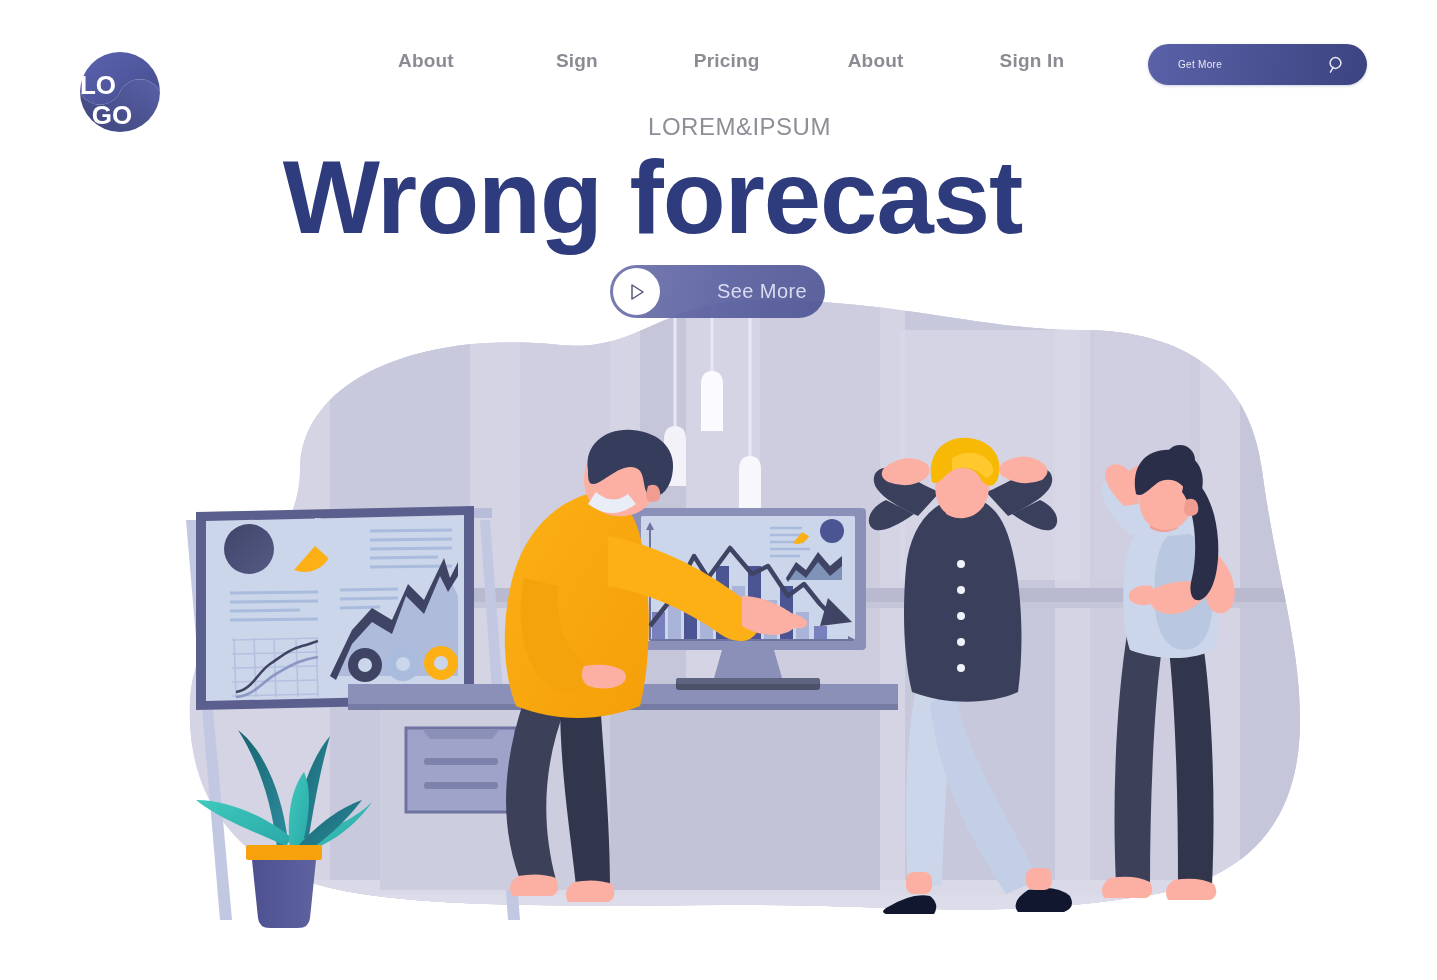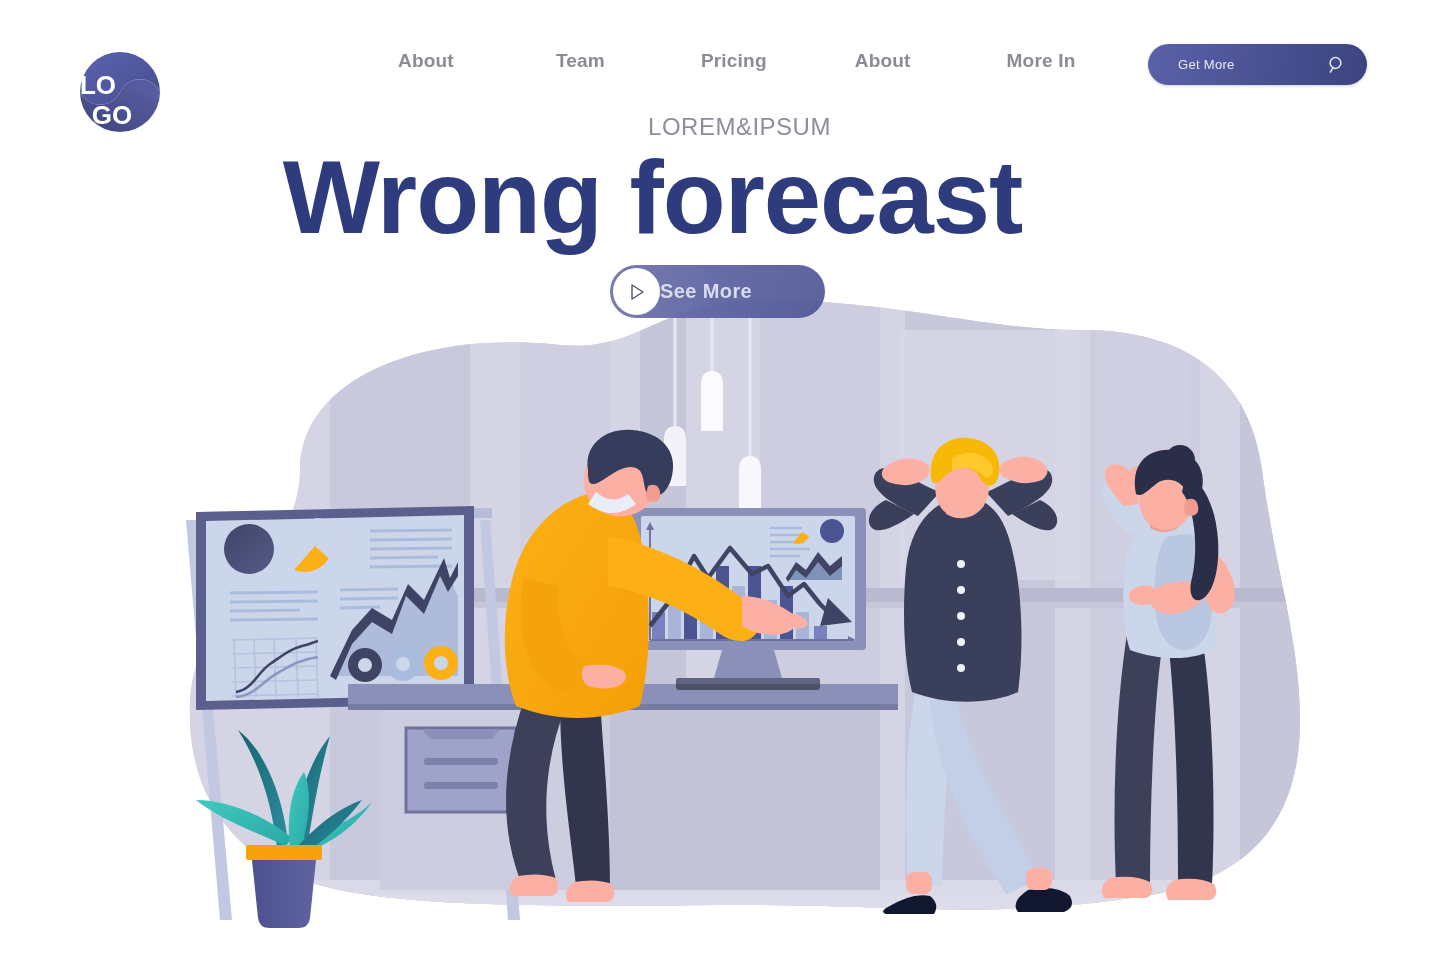--- a/index.html
+++ b/index.html
@@ -34,21 +34,21 @@
   .nav-sp { display:inline-block; }
 
   .getmore {
     position:absolute; left:1148px; top:44px;
     width:219px; height:41px; border-radius:21px;
     background:linear-gradient(100deg,#5b61a8 0%,#4d5496 45%,#3c4380 100%);
     display:flex; align-items:center; justify-content:space-between;
     padding:0 20px 0 30px; cursor:pointer;
     box-shadow:0 1px 3px rgba(60,67,128,0.25);
   }
-  .getmore-label { font-size:13px; color:#e9eaf6; letter-spacing:0.3px; }
+  .getmore-label { font-size:10px; color:#e9eaf6; letter-spacing:0.3px; }
   .search-icon { width:20px; height:20px; display:block; }
 
   
   .hero { position:absolute; top:0; left:0; width:1437px; z-index:40; }
   .sub {
     position:absolute; top:113px; left:0; width:1437px; text-align:center;
     font-size:24px; color:#8e8e98; letter-spacing:0.5px;margin-left:21px;
   }
   .title {
     position:absolute; top:145px; left:0; width:1305px; text-align:center;
@@ -62,22 +62,22 @@
     opacity:0.92;
     display:flex; align-items:center; cursor:pointer;
   }
   .seemore-circle {
     width:47px; height:47px; border-radius:50%;
     background:#ffffff; margin-left:3px;
     display:flex; align-items:center; justify-content:center; flex:none;
   }
   .play-icon { width:16px; height:18px; display:block; }
   .seemore-label {
-    flex:1; text-align:left; font-size:20px; color:#d6d9ef;
-    letter-spacing:0.4px; padding-right:30px;font-weight:bold;
+    flex:1; text-align:right; font-size:20px; color:#d6d9ef;
+    letter-spacing:0.4px; padding-right:18px;
   }
 
   
   .illus { position:absolute; top:0; left:0; width:1437px; height:980px; z-index:10; }
   .illus svg { display:block; width:1437px; height:980px; }
 </style>
 </head>
 <body>
 
 <div class="page">
@@ -439,27 +439,27 @@
         <path d="M44,4 a40,40 0 0,1 40,40 a22,22 0 0,0 -40,0 a22,22 0 0,1 -40,0 a40,40 0 0,1 40,-40 Z" fill="url(#lgA)"></path>
         <path d="M44,84 a40,40 0 0,1 -40,-40 a22,22 0 0,0 40,0 a22,22 0 0,1 40,0 a40,40 0 0,1 -40,40 Z" fill="url(#lgB)"></path>
         <text x="22" y="46" font-family="Liberation Sans, sans-serif" font-size="26" font-weight="bold" fill="#ffffff" text-anchor="middle">LO</text>
         <text x="36" y="76" font-family="Liberation Sans, sans-serif" font-size="26" font-weight="bold" fill="#ffffff" text-anchor="middle">GO</text>
       </svg>
     </div>
 
     <nav class="nav">
       <a class="nav-item">About</a>
       <span class="nav-sp" style="width:86px"></span>
-      <a class="nav-item">Team</a>
+      <a class="nav-item">Sign</a>
       <span class="nav-sp" style="width:80px"></span>
       <a class="nav-item">Pricing</a>
       <span class="nav-sp" style="width:72px"></span>
       <a class="nav-item">About</a>
       <span class="nav-sp" style="width:80px"></span>
-      <a class="nav-item">More In</a>
+      <a class="nav-item">Sign In</a>
     </nav>
 
     <div class="getmore">
       <span class="getmore-label">Get More</span>
       <svg class="search-icon" viewBox="0 0 20 20">
         <circle cx="8.5" cy="8" r="5.4" fill="none" stroke="#e9eaf6" stroke-width="1.5"></circle>
         <line x1="6.2" y1="12.4" x2="3.4" y2="17.2" stroke="#e9eaf6" stroke-width="1.5" stroke-linecap="round"></line>
       </svg>
     </div>
   </div>

